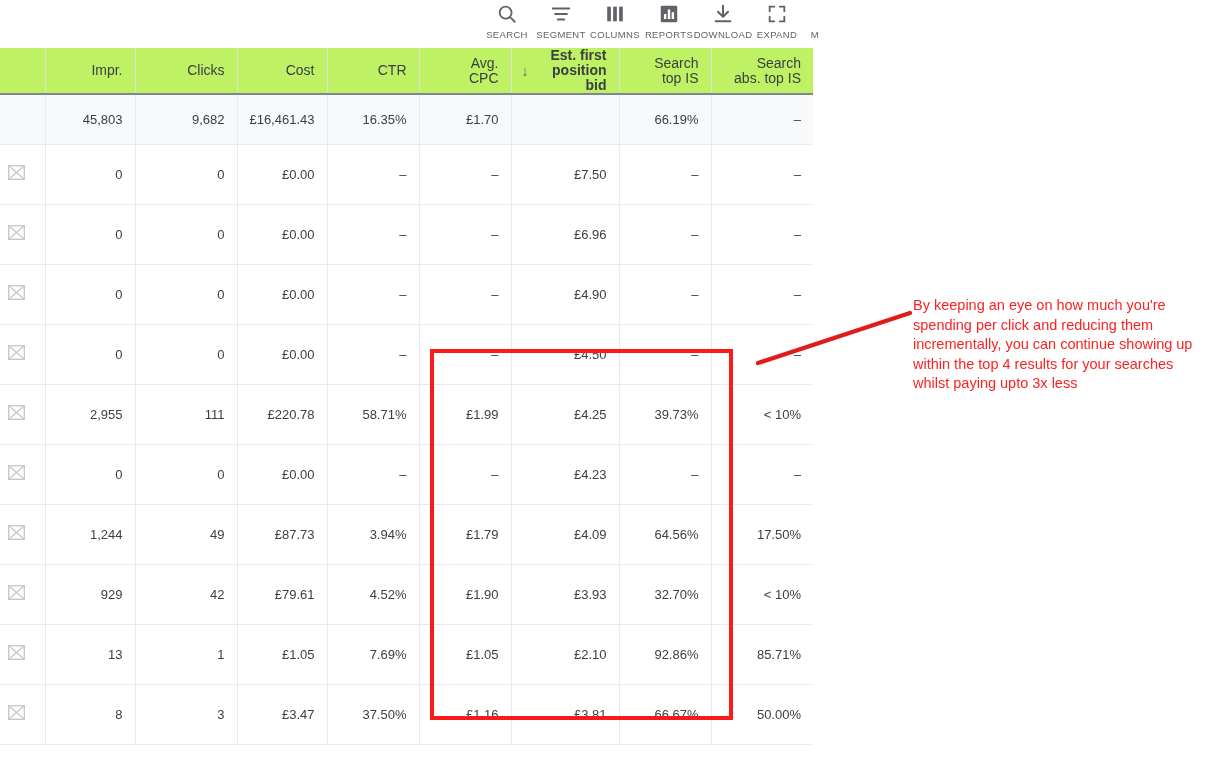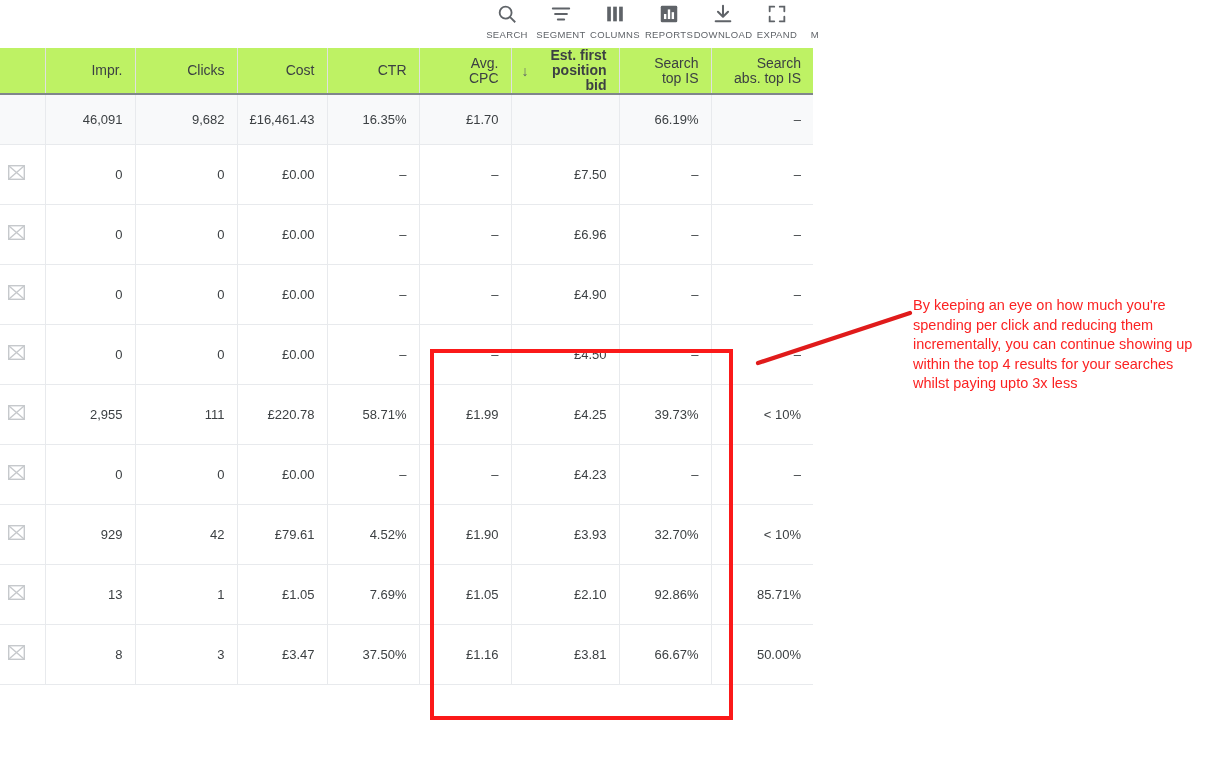--- a/index.html
+++ b/index.html
@@ -209,21 +209,21 @@
               <span class="hdr-inner">Search top IS</span>
             </th>
           <th>
               <span class="hdr-inner">Search abs. top IS</span>
             </th>
         </tr>
       </thead>
       <tbody id="tbody">
           <tr class="summary">
             <td class="chk"></td>
-            <td>46,091</td>
+            <td>45,803</td>
             <td>9,682</td>
             <td>£16,461.43</td>
             <td>16.35%</td>
             <td>£1.70</td>
             <td></td>
             <td>66.19%</td>
             <td>–</td>
           </tr>
           <tr>
             <td class="chk"><span class="broken-img"><svg width="17" height="15" viewBox="0 0 17 15" fill="none" stroke="currentColor" stroke-width="1.4">
@@ -314,20 +314,35 @@
             <td>£4.23</td>
             <td>–</td>
             <td>–</td>
           </tr>
           <tr>
             <td class="chk"><span class="broken-img"><svg width="17" height="15" viewBox="0 0 17 15" fill="none" stroke="currentColor" stroke-width="1.4">
                   <rect x="0.7" y="0.7" width="15.6" height="13.6"></rect>
                   <line x1="0.7" y1="0.7" x2="16.3" y2="14.3"></line>
                   <line x1="16.3" y1="0.7" x2="0.7" y2="14.3"></line>
                 </svg></span></td>
+            <td>1,244</td>
+            <td>49</td>
+            <td>£87.73</td>
+            <td>3.94%</td>
+            <td>£1.79</td>
+            <td>£4.09</td>
+            <td>64.56%</td>
+            <td>17.50%</td>
+          </tr>
+          <tr>
+            <td class="chk"><span class="broken-img"><svg width="17" height="15" viewBox="0 0 17 15" fill="none" stroke="currentColor" stroke-width="1.4">
+                  <rect x="0.7" y="0.7" width="15.6" height="13.6"></rect>
+                  <line x1="0.7" y1="0.7" x2="16.3" y2="14.3"></line>
+                  <line x1="16.3" y1="0.7" x2="0.7" y2="14.3"></line>
+                </svg></span></td>
             <td>929</td>
             <td>42</td>
             <td>£79.61</td>
             <td>4.52%</td>
             <td>£1.90</td>
             <td>£3.93</td>
             <td>32.70%</td>
             <td>&lt; 10%</td>
           </tr>
           <tr>

